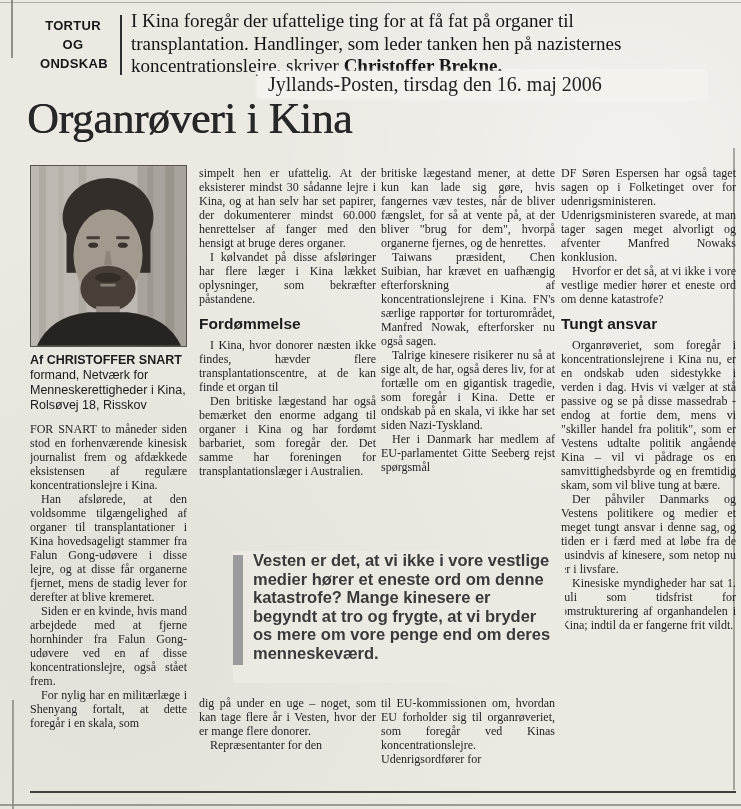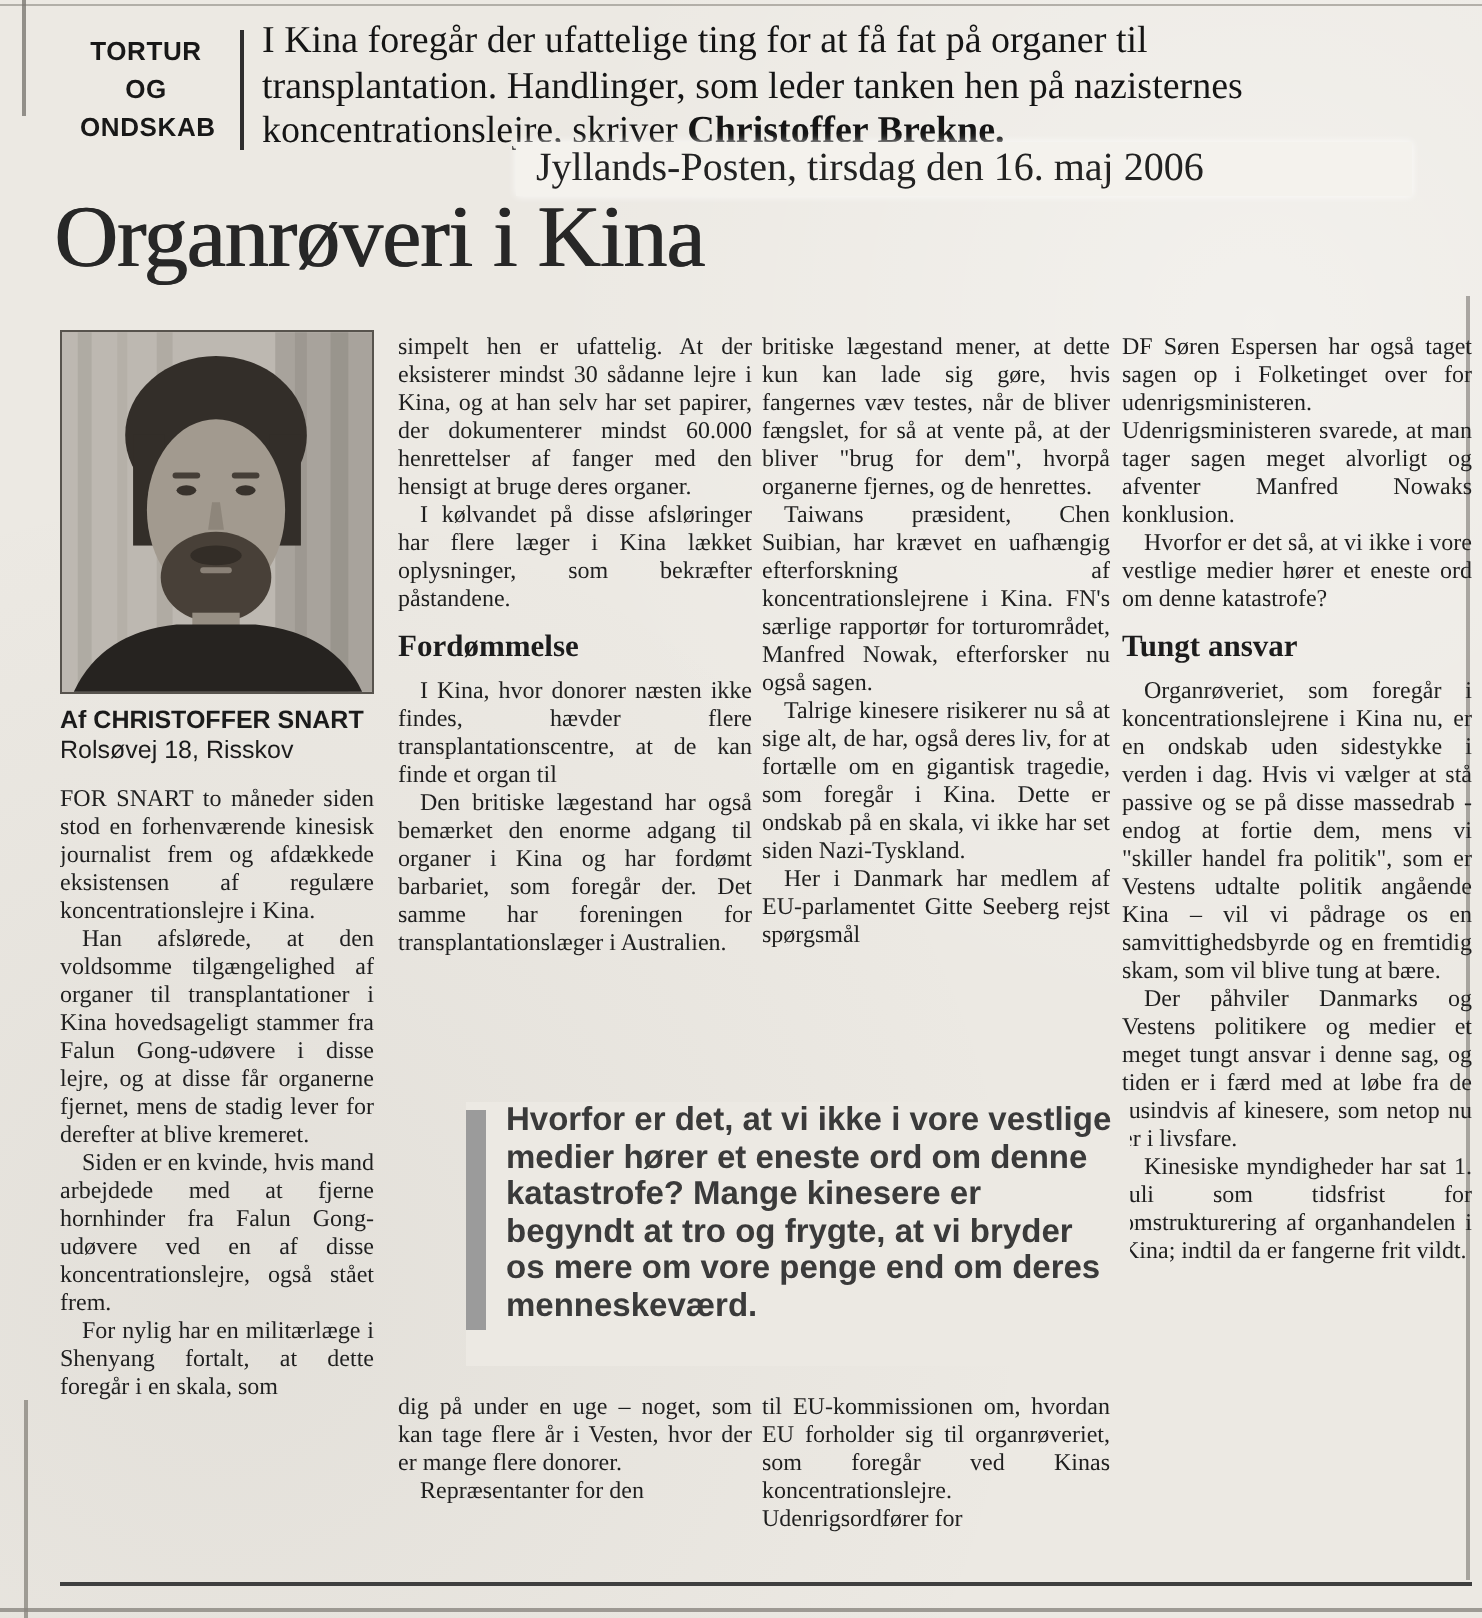--- a/index.html
+++ b/index.html
@@ -62,21 +62,21 @@
   .col p{text-indent:11px;}
   .col p.noind{text-indent:0;}
   .col1{left:30px;top:165px;width:157px;height:626px;}
   .col2a{left:199px;top:166px;width:177px;height:384px;}
   .col2b{left:199px;top:696px;width:177px;height:94px;}
   .col3a{left:381px;top:166px;width:174px;height:388px;}
   .col3b{left:381px;top:696px;width:174px;height:94px;}
   .col4{left:561px;top:166px;width:175px;height:624px;}
 
   .subhead{
-    font-family:Liberation Serif, serif;
+    font-family:Liberation Sans, sans-serif;
     font-weight:bold;font-size:15.5px;line-height:18px;
     text-align:left;text-indent:0;color:#1c1c1c;
     margin:9px 0 5px 0;
   }
 
   
   .photo{
     width:157px;height:182px;border:1px solid #57534d;
     background:#bdb8b1;display:block;
   }
@@ -145,20 +145,21 @@
       <rect x="86" y="71" width="14" height="3" rx="1.5" fill="#453e37"></rect>
       <path d="M76,86 L80,86 L82,100 L74,100 Z" fill="#8e867b"></path>
       <ellipse cx="78" cy="124" rx="28" ry="23" fill="#484038"></ellipse>
       <ellipse cx="78" cy="113" rx="13" ry="5" fill="#332d27"></ellipse>
       <rect x="70" y="119" width="16" height="3" rx="1.5" fill="#8a8177"></rect>
       <rect x="66" y="142" width="24" height="16" fill="#968e83"></rect>
       <path d="M6,182 Q20,152 58,148 L98,148 Q138,152 152,182 Z" fill="#262320"></path>
     </svg>
     <div class="byline">
       <div class="name">Af CHRISTOFFER SNART</div>
+      <div>formand, Netværk for Menneskerettigheder i Kina,</div>
       <div>Rolsøvej 18, Risskov</div>
     </div>
     <div class="body-start">
       <p class="noind">FOR SNART to måneder siden stod en forhenværende kinesisk journalist frem og afdækkede eksistensen af regulære koncentrationslejre i Kina.</p>
       <p>Han afslørede, at den voldsomme tilgængelighed af organer til transplantationer i Kina hovedsageligt stammer fra Falun Gong-udøvere i disse lejre, og at disse får organerne fjernet, mens de stadig lever for derefter at blive kremeret.</p>
       <p>Siden er en kvinde, hvis mand arbejdede med at fjerne hornhinder fra Falun Gong-udøvere ved en af disse koncentrationslejre, også stået frem.</p>
       <p>For nylig har en militærlæge i Shenyang fortalt, at dette foregår i en skala, som</p>
     </div>
   </div>
 
@@ -190,16 +191,16 @@
     <p class="noind">DF Søren Espersen har også taget sagen op i Folketinget over for udenrigsministeren. Udenrigsministeren svarede, at man tager sagen meget alvorligt og afventer Manfred Nowaks konklusion.</p>
     <p>Hvorfor er det så, at vi ikke i vore vestlige medier hører et eneste ord om denne katastrofe?</p>
     <h3 class="subhead">Tungt ansvar</h3>
     <p>Organrøveriet, som foregår i koncentrationslejrene i Kina nu, er en ondskab uden sidestykke i verden i dag. Hvis vi vælger at stå passive og se på disse massedrab - endog at fortie dem, mens vi "skiller handel fra politik", som er Vestens udtalte politik angående Kina – vil vi pådrage os en samvittighedsbyrde og en fremtidig skam, som vil blive tung at bære.</p>
     <p>Der påhviler Danmarks og Vestens politikere og medier et meget tungt ansvar i denne sag, og tiden er i færd med at løbe fra de tusindvis af kinesere, som netop nu er i livsfare.</p>
     <p>Kinesiske myndigheder har sat 1. juli som tidsfrist for omstrukturering af organhandelen i Kina; indtil da er fangerne frit vildt.</p>
   </div>
 
   <div class="pullquote">
     <div class="pq-bar"></div>
-    <div class="pq-text">Hvorfor er det, at vi ikke i vore vestlige medier hører et eneste ord om denne katastrofe? Mange kinesere er begyndt at tro og frygte, at vi bryder os mere om vore penge end om deres menneskeværd.</div>
+    <div class="pq-text">Vesten er det, at vi ikke i vore vestlige medier hører et eneste ord om denne katastrofe? Mange kinesere er begyndt at tro og frygte, at vi bryder os mere om vore penge end om deres menneskeværd.</div>
   </div>
 
 </div>
 
 </body></html>

